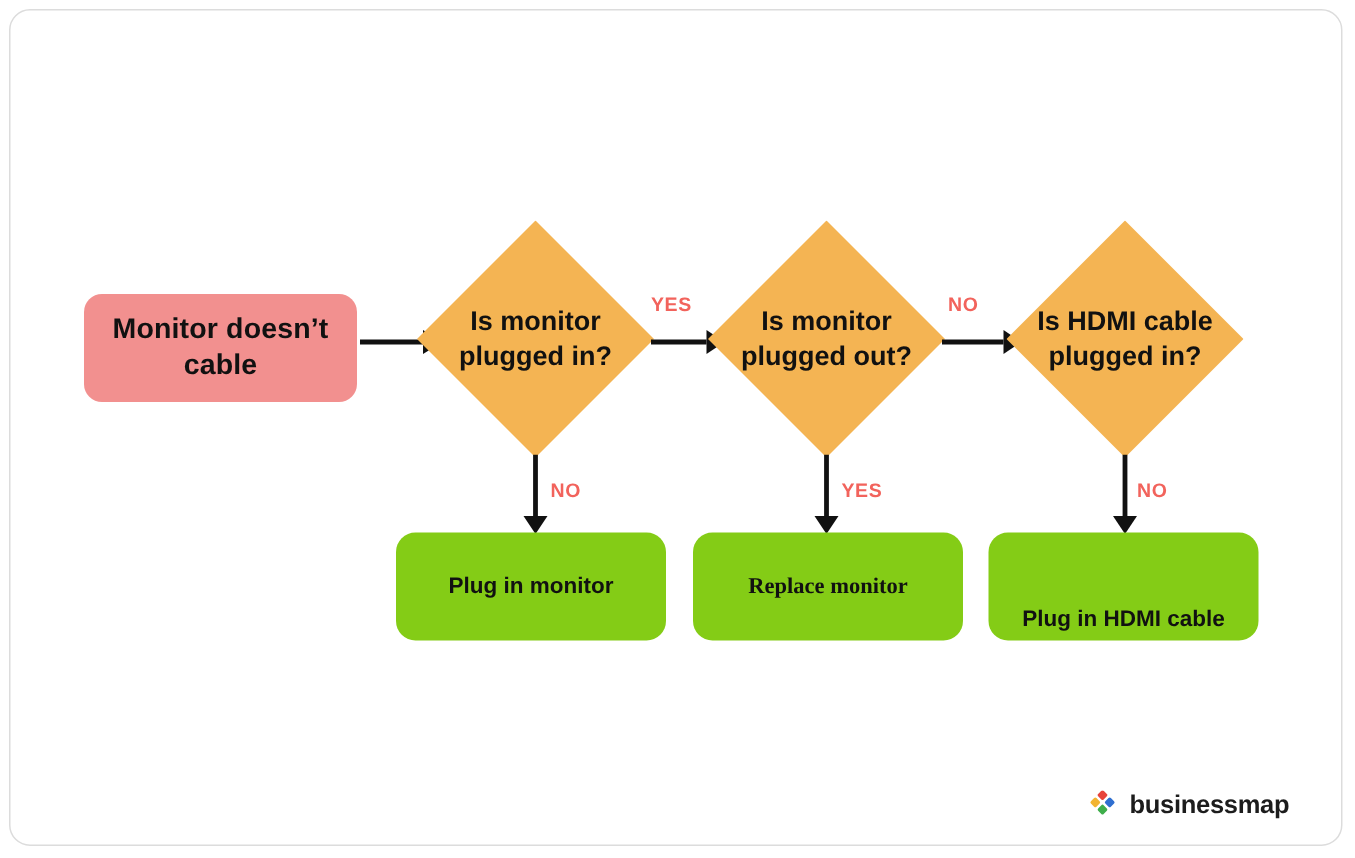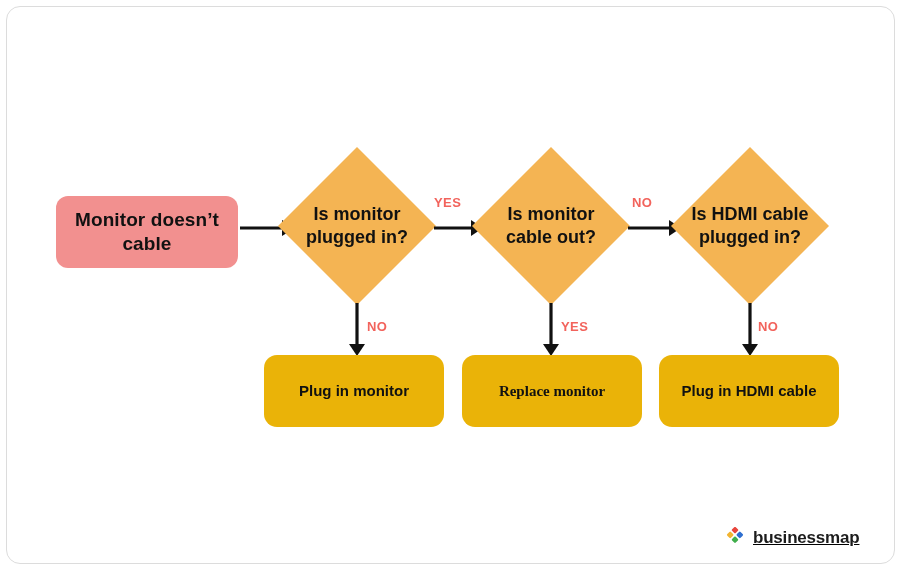--- a/index.html
+++ b/index.html
@@ -50,21 +50,21 @@
     color: #111111;
     font-weight: bold;
     padding: 4px 10px;
   }
   .node-box.start {
     background: #f2908f;
     font-size: 19px;
     letter-spacing: .1px;
   }
   .node-box.action {
-    background: #eab308;
+    background: #84cc16;
     font-size: 15px;
     font-weight: bold;
     border-radius: 13px;
   }
 
   
   .decision {
     position: absolute;
   }
   .decision .dia {
@@ -101,23 +101,21 @@
     font-weight: bold;
     letter-spacing: .4px;
     white-space: nowrap;
     text-align: center;
   }
 
   
   .logo {
     position: absolute;
     display: flex;
-    align-items: center;
     gap: 7px;
-    text-decoration: underline;
   }
   .logo-mark { display:block; }
   .logo-text {
     font-size: 17px;
     font-weight: bold;
     color: #1c1c1c;
     letter-spacing: -0.2px;
   }
 </style>
 </head>
@@ -156,21 +154,21 @@
       <polygon points="37,6 49,14 37,22" fill="#111111"></polygon>
     </svg>
 
     <div class="decision" style="left:472px; top:147px; width:158px; height:158px;">
       <svg class="dia" viewBox="0 0 158 158">
         <polygon points="79,0 158,79 79,158 0,79" fill="#f4b453"></polygon>
       </svg>
       <div class="dia-label">
         <span>
           <span>Is monitor</span><br>
-          <span>cable out?</span>
+          <span>plugged out?</span>
         </span>
       </div>
     </div>
 
     <div class="edge-label" style="left:632px; top:195px;">NO</div>
     <svg class="connector" style="left:628px; top:214px; width:54px; height:28px;" viewBox="0 0 54 28">
       <line x1="0" y1="14" x2="41" y2="14" stroke="#111111" stroke-width="3.2"></line>
       <polygon points="41,6 53,14 41,22" fill="#111111"></polygon>
     </svg>
 
@@ -205,21 +203,21 @@
     <div class="edge-label" style="left:758px; top:319px;">NO</div>
 
     <div class="node-box action" style="left:264px; top:355px; width:180px; height:72px;">
       <span>Plug in monitor</span>
     </div>
 
     <div class="node-box action" style="left:462px; top:355px; width:180px; height:72px;font-family:Liberation Serif, serif;">
       <span>Replace monitor</span>
     </div>
 
-    <div class="node-box action" style="left:659px; top:355px; width:180px; height:72px;">
+    <div class="node-box action" style="left:659px; top:355px; width:180px; height:72px;align-items:flex-end;">
       <span>Plug in HDMI cable</span>
     </div>
 
     <div class="logo" style="left:724px; top:527px;">
       <svg class="logo-mark" width="22" height="22" viewBox="0 0 22 22">
         <g transform="translate(11,11) rotate(45)">
           <rect x="-8.2" y="-8.2" width="5.2" height="5.2" rx="1.1" fill="#e8453c"></rect>
           <rect x="-1.4" y="-8.2" width="5.2" height="5.2" rx="1.1" fill="#2f6fd0"></rect>
           <rect x="-8.2" y="-1.4" width="5.2" height="5.2" rx="1.1" fill="#f2b431"></rect>
           <rect x="-1.4" y="-1.4" width="5.2" height="5.2" rx="1.1" fill="#3fae4b"></rect>

